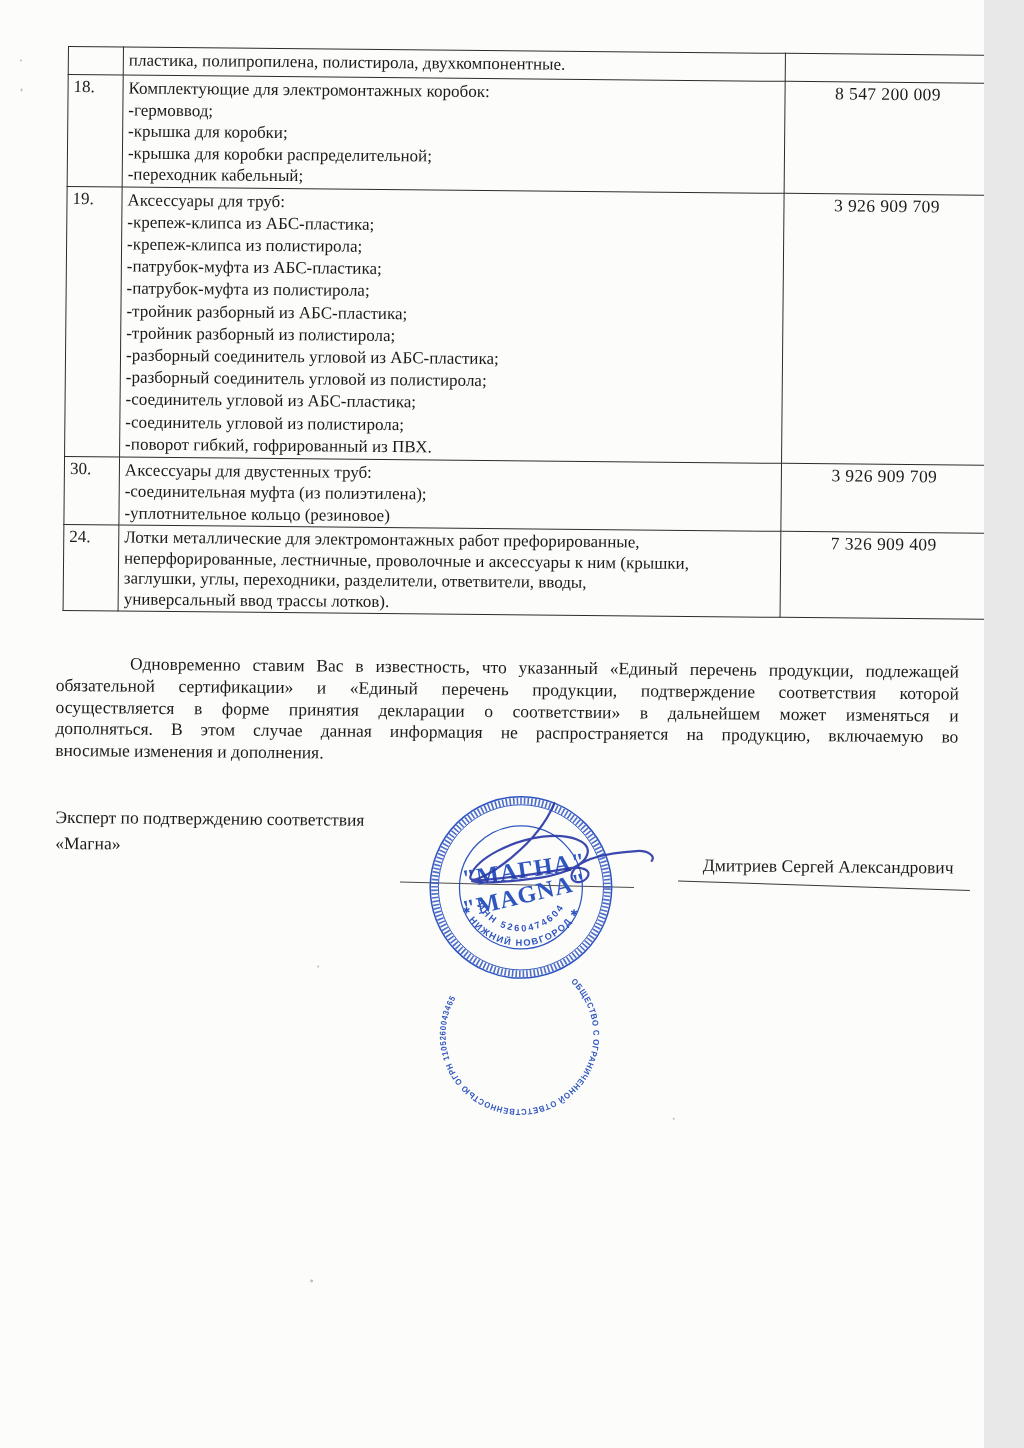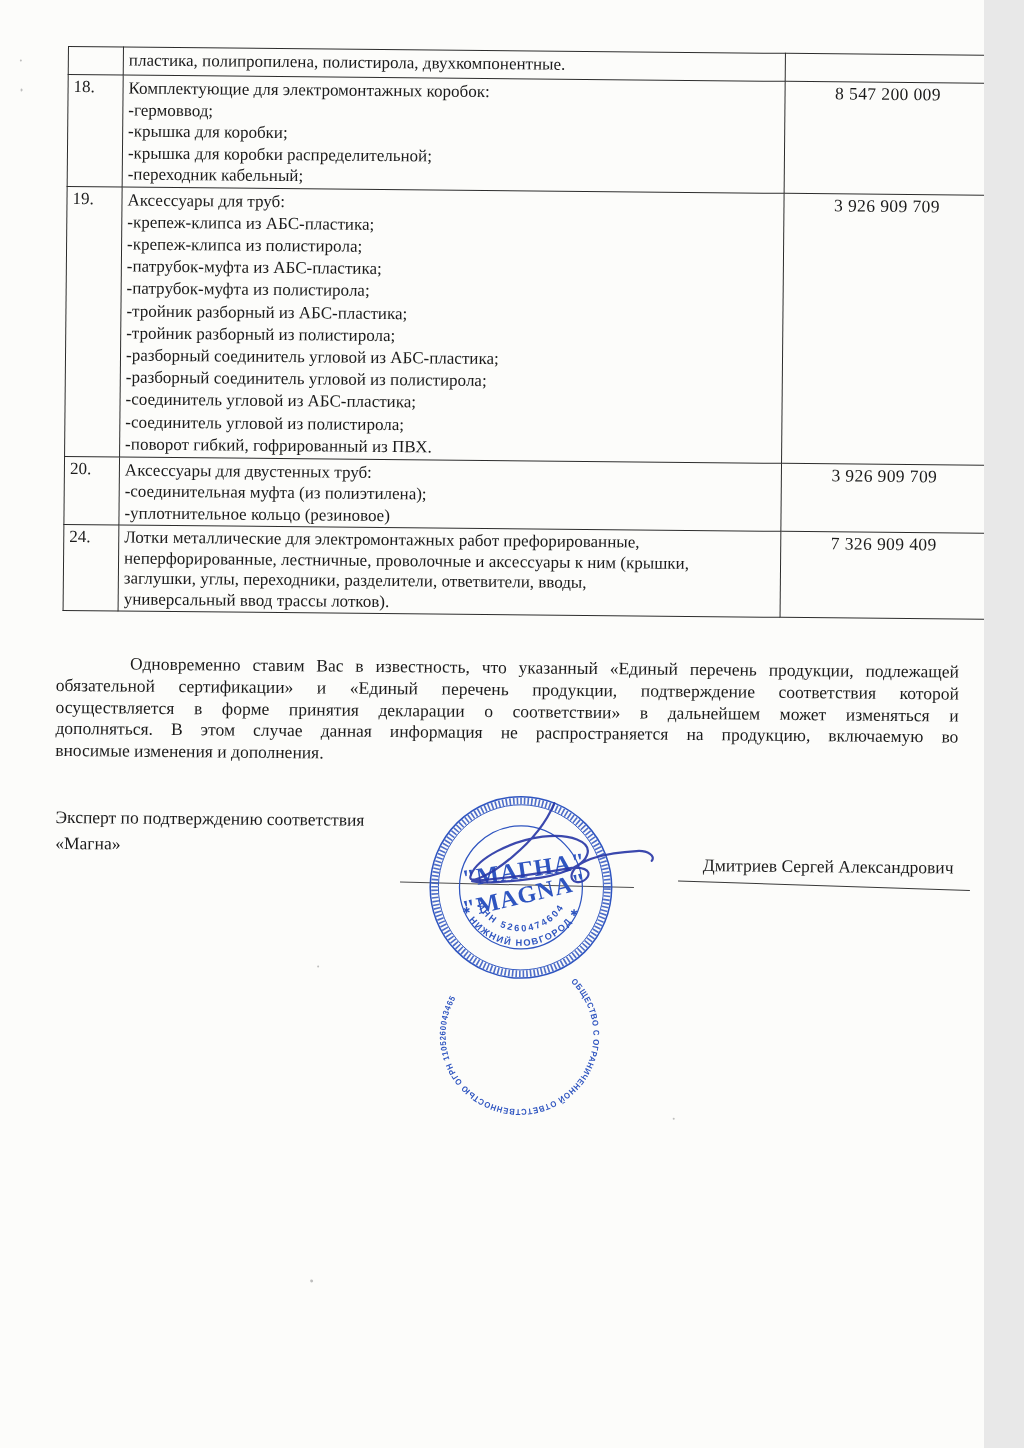--- a/index.html
+++ b/index.html
@@ -84,21 +84,21 @@
           <div>-разборный соединитель угловой из АБС-пластика;</div>
           <div>-разборный соединитель угловой из полистирола;</div>
           <div>-соединитель угловой из АБС-пластика;</div>
           <div>-соединитель угловой из полистирола;</div>
           <div>-поворот гибкий, гофрированный из ПВХ.</div>
         </td>
         <td class="code">3 926 909 709</td>
       </tr>
 
       <tr class="r20">
-        <td class="num">20.</td>
+        <td class="num">30.</td>
         <td class="desc">
           <div>Аксессуары для двустенных труб:</div>
           <div>-соединительная муфта (из полиэтилена);</div>
           <div>-уплотнительное кольцо (резиновое)</div>
         </td>
         <td class="code">3 926 909 709</td>
       </tr>
 
       <tr class="r21">
         <td class="num">24.</td>

